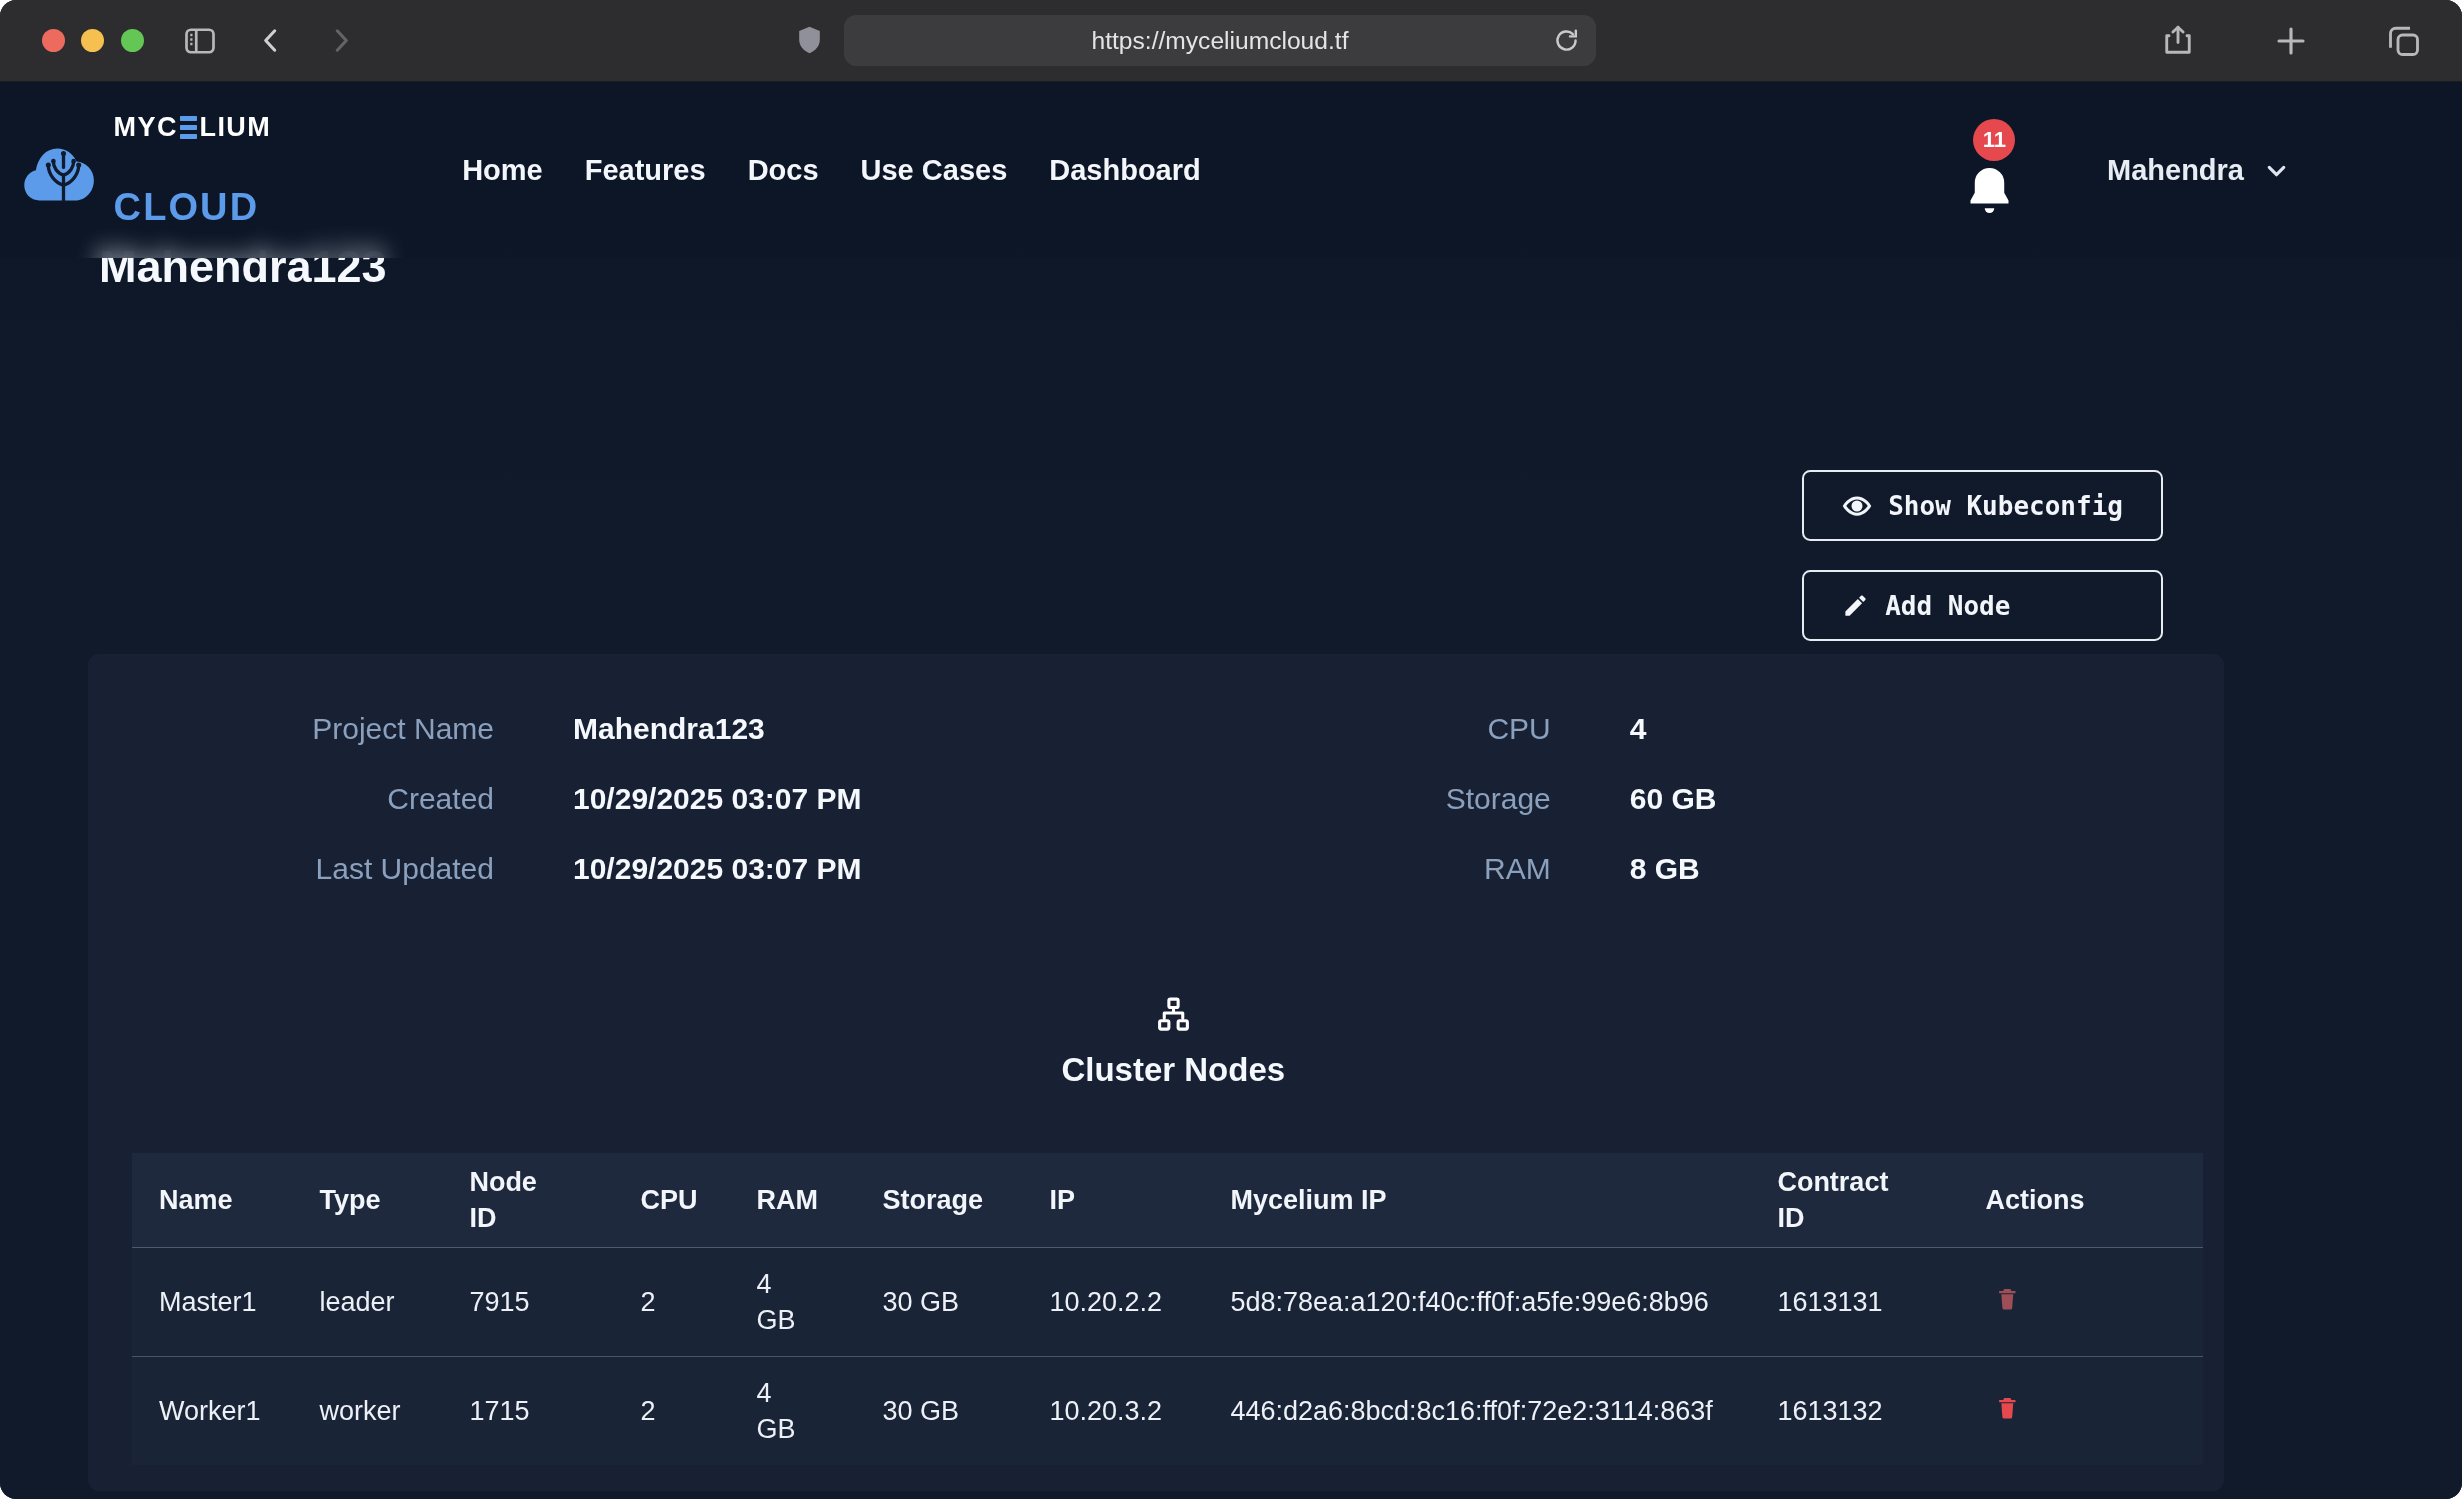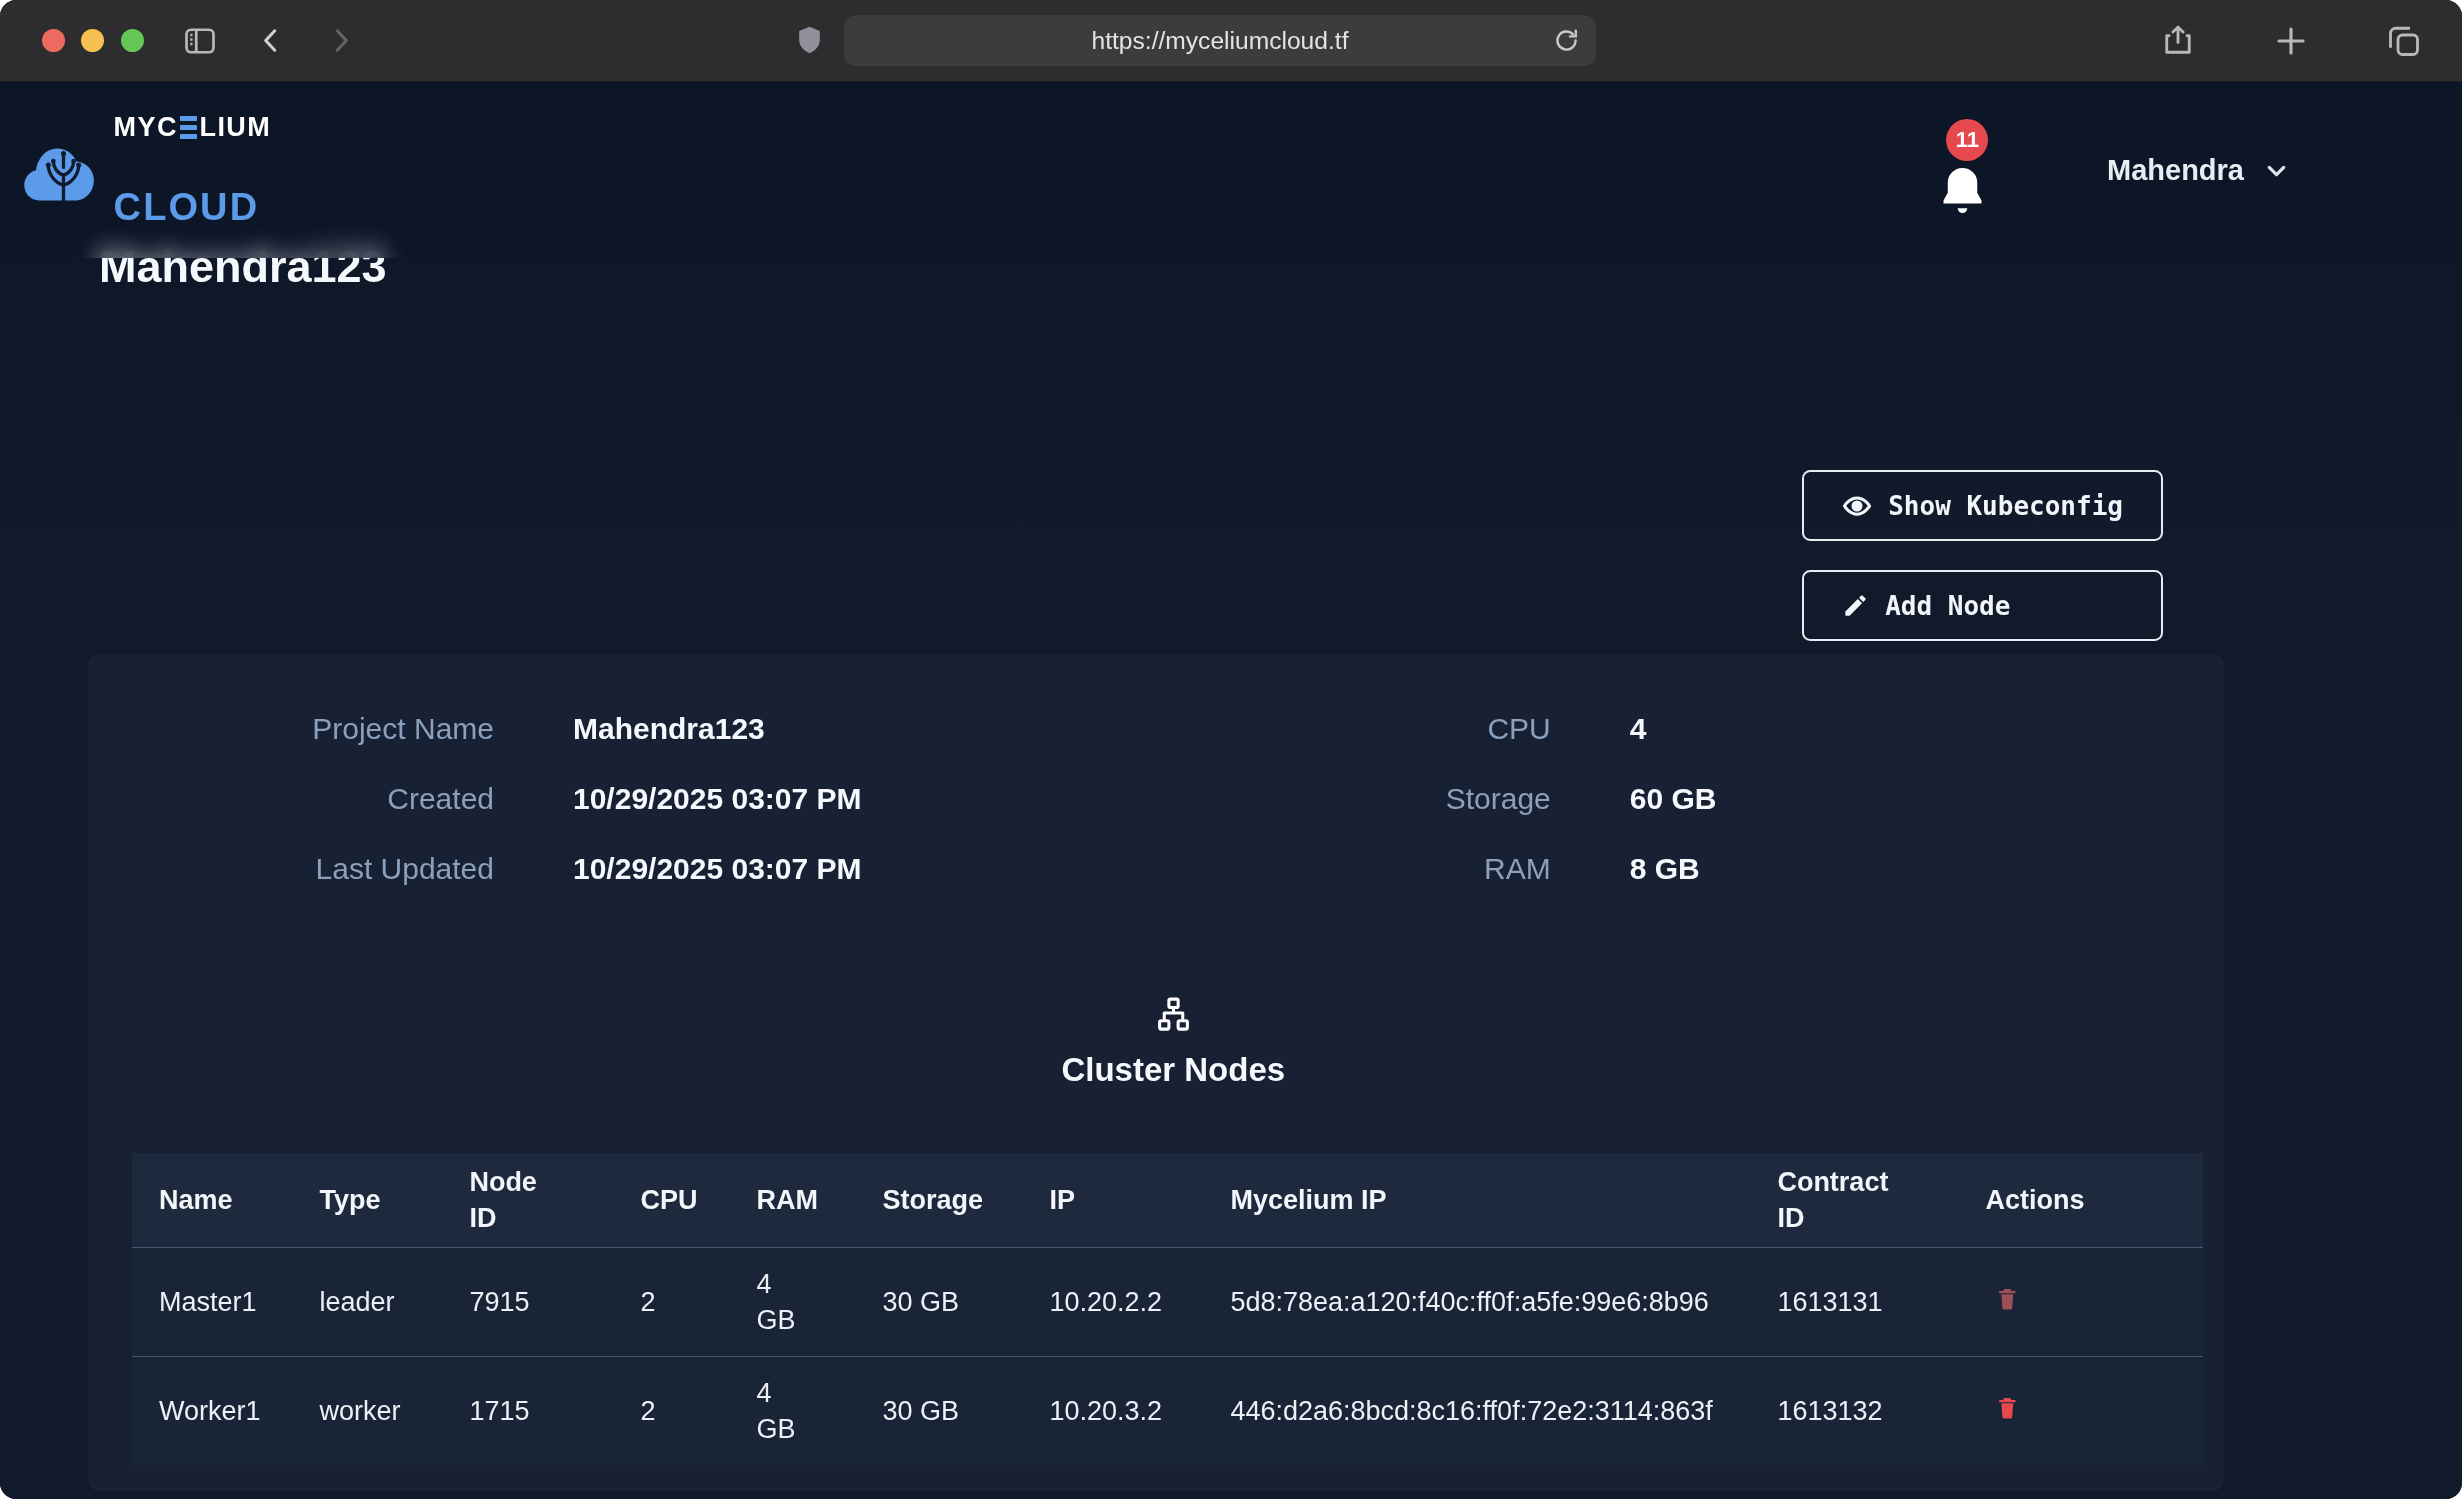--- a/index.html
+++ b/index.html
@@ -27,21 +27,21 @@
   .nav-ghost{position:absolute;left:97px;top:156px;font-size:45px;font-weight:700;
              color:#d9e0ea;filter:blur(11px);opacity:.8;white-space:nowrap;}
   .logo{display:flex;align-items:center;margin-left:23px;gap:9.6px;position:relative;}
   .logo-text{display:flex;flex-direction:column;line-height:1;gap:44px;}
   .logo-line1{font-size:27px;font-weight:700;color:#ffffff;letter-spacing:1.4px;display:flex;align-items:center;}
   .e-bars{display:inline-flex;flex-direction:column;gap:4.1px;margin:0 2.7px;}
   .e-bars i{display:block;width:16.4px;height:4.8px;background:#5b9bea;border-radius:0.7px;}
   .logo-line2{font-size:38px;font-weight:700;color:#5b9bea;letter-spacing:2.1px;margin-top:2.7px;}
   .nav-links{display:flex;gap:42px;margin-left:191px;}
   .nav-link{font-size:29px;font-weight:700;color:#f3f6fa;cursor:pointer;white-space:nowrap;}
-  .nav-right{margin-left:auto;margin-right:171px;display:flex;align-items:center;gap:112px;}
+  .nav-right{margin-left:auto;margin-right:171px;display:flex;align-items:center;gap:85px;}
   .bell-wrap{position:relative;width:65px;height:103px;}
   .bell{position:absolute;left:4.1px;bottom:0;color:#ffffff;}
   .badge{position:absolute;left:16.4px;top:0;min-width:42px;height:42px;border-radius:23px;
          background:#e5484d;color:#fff;font-size:22px;font-weight:700;display:flex;
          align-items:center;justify-content:center;padding:0 5.5px;box-sizing:border-box;}
   .user{display:flex;align-items:center;gap:18px;cursor:pointer;}
   .user-name{font-size:29px;font-weight:600;color:#e8edf4;}
   
   .content{position:absolute;inset:0;z-index:1;}
   .page-title{position:absolute;top:159px;left:99px;font-size:45px;font-weight:700;color:#f5f8fc;}
@@ -302,20 +302,27 @@
                 <i></i>
                 <i></i>
                 <i></i>
               </span>
             <span>LIUM</span>
           </span>
           <span class="logo-line2">CLOUD</span>
         </div>
       </div>
 
+      <div class="nav-links">
+        <span class="nav-link">Home</span>
+        <span class="nav-link">Features</span>
+        <span class="nav-link">Docs</span>
+        <span class="nav-link">Use Cases</span>
+        <span class="nav-link">Dashboard</span>
+      </div>
 
       <div class="nav-right">
         <div class="bell-wrap">
           <span class="badge">11</span>
           <svg class="bell" width="57" height="63" viewBox="0 0 24 24" fill="currentColor">
             <path d="M12 2.5a6.2 6.2 0 0 0-6.2 6.2v4.2L4 16.2v1.3h16v-1.3l-1.8-3.3V8.7A6.2 6.2 0 0 0 12 2.5z"></path>
             <path d="M10 19.5a2 2 0 0 0 4 0h-4z"></path>
           </svg>
         </div>
         <div class="user">

